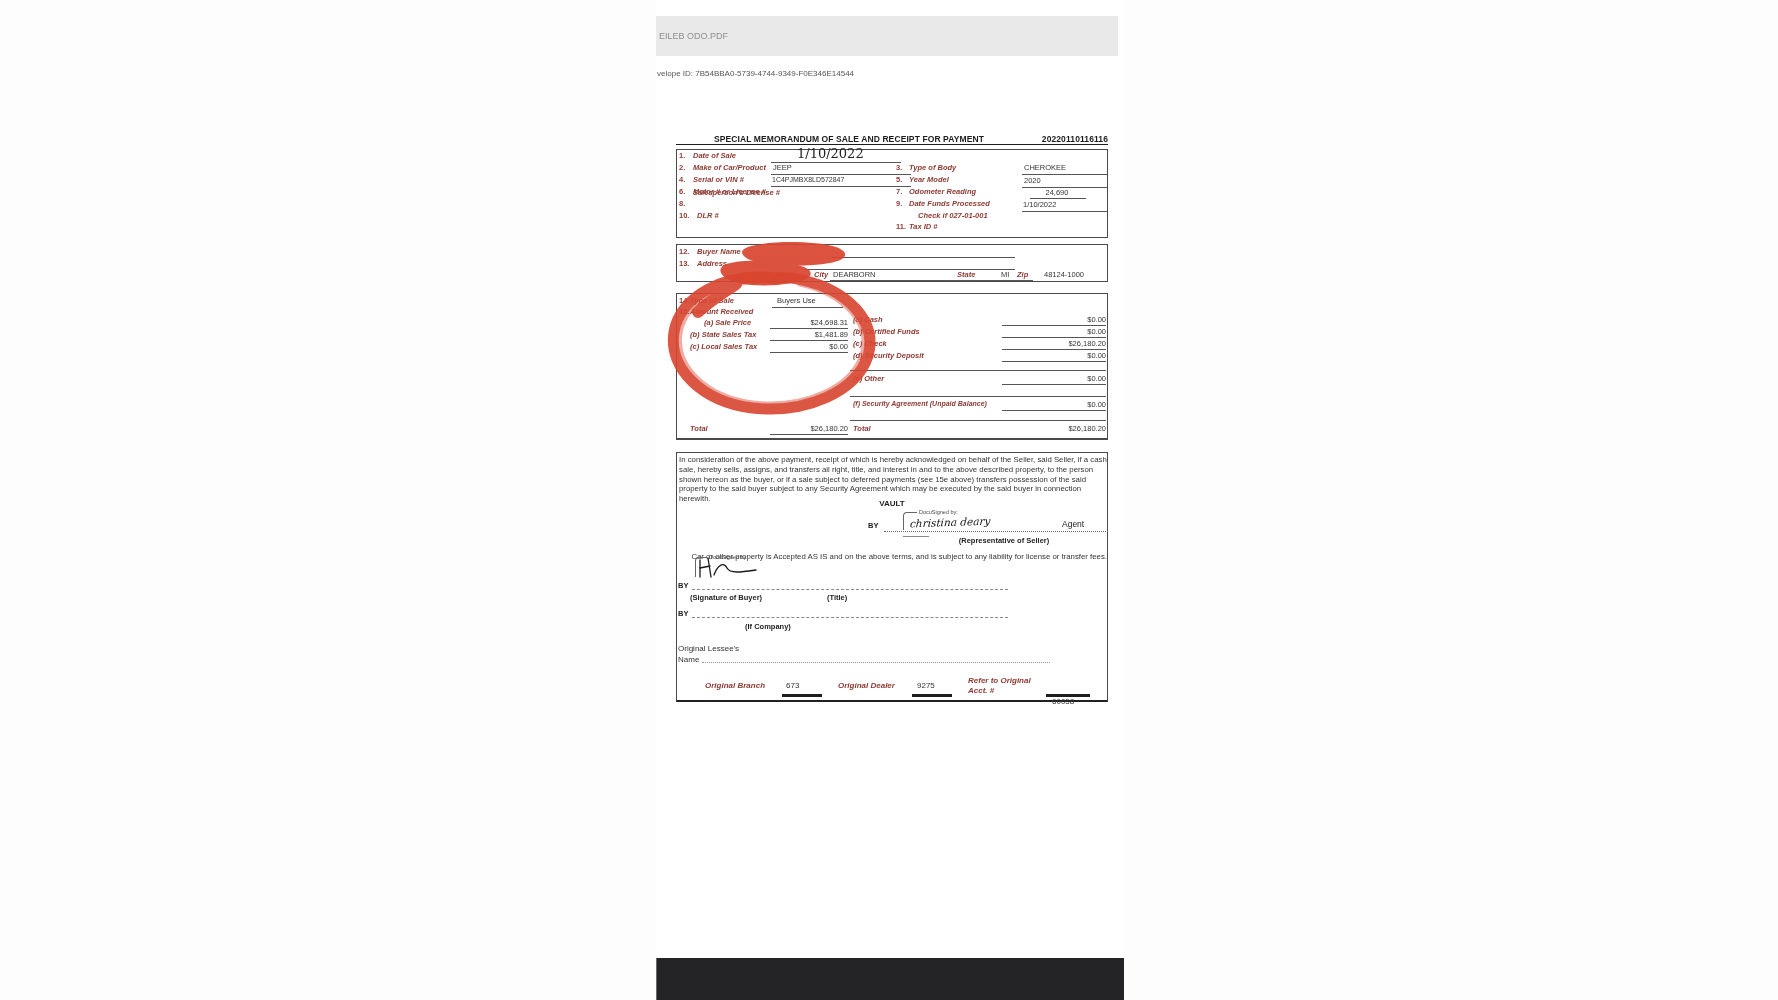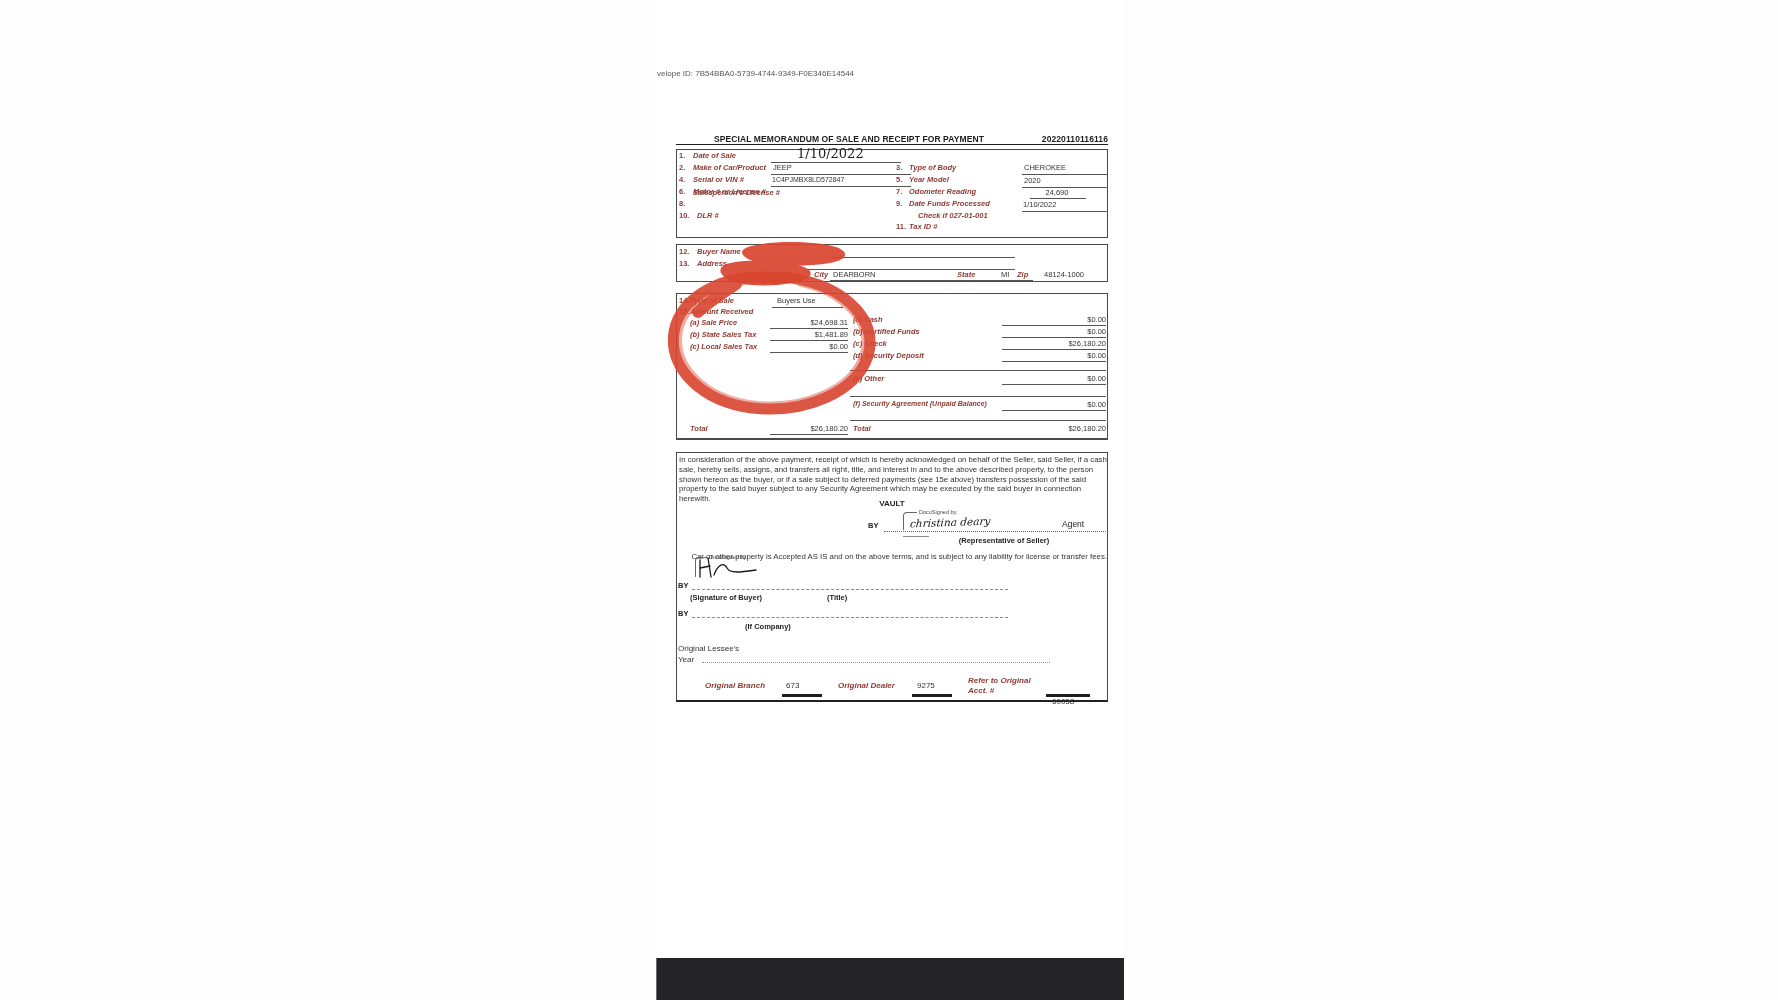--- a/index.html
+++ b/index.html
@@ -36,20 +36,23 @@
   .right { text-align:right; }
   .center { text-align:center; }
   svg.overlay { position:absolute; left:0; top:0; pointer-events:none; }
 </style>
 </head>
 <body>
 
 <div class="stage">
   <div class="page">
 
+    <div class="titlebar">
+      <span>EILEB ODO.PDF</span>
+    </div>
     <div class="envelope">velope ID: 7B54BBA0-5739-4744-9349-F0E346E14544</div>
 
     <div class="abs ftitle" style="left:20px; top:134px;padding-left:38px;">SPECIAL MEMORANDUM OF SALE AND RECEIPT FOR PAYMENT</div>
     <div class="abs ftitle" style="left:340px; top:134px; width:112px;">
       <div class="right">20220110116116</div>
     </div>
     <div class="tline" style="left:20px; top:143.5px; width:432px; height:1.6px;"></div>
 
     <div class="box" style="left:20px; top:149px; width:432px; height:89px;"></div>
 
@@ -119,21 +122,21 @@
     <div class="abs val" style="left:388px; top:270px;">48124-1000</div>
 
     <div class="box" style="left:20px; top:293px; width:432px; height:147px; border-bottom-width:2px;"></div>
     <div class="abs num" style="left:23px; top:296px;">14.</div>
     <div class="abs lbl" style="left:34px; top:296px;">Type of Sale</div>
     <div class="abs val" style="left:121px; top:296px;">Buyers Use</div>
     <div class="line" style="left:116px; top:306.5px; width:71px;"></div>
     <div class="abs num" style="left:23px; top:307px;">15.</div>
     <div class="abs lbl" style="left:34px; top:307px;">Amount Received</div>
 
-    <div class="abs lbl" style="left:34px; top:318px;">(a) Sale Price</div>
+    <div class="abs lbl" style="left:48px; top:318px;">(a) Sale Price</div>
     <div class="abs val right" style="left:116px; top:318px; width:76px;">$24,698.31</div>
     <div class="line" style="left:114px; top:328px; width:78px;"></div>
 
     <div class="abs lbl" style="left:34px; top:330px;">(b) State Sales Tax</div>
     <div class="abs val right" style="left:116px; top:330px; width:76px;">$1,481.89</div>
     <div class="line" style="left:114px; top:340px; width:78px;"></div>
 
     <div class="abs lbl" style="left:34px; top:342px;">(c) Local Sales Tax</div>
     <div class="abs val right" style="left:116px; top:342px; width:76px;">$0.00</div>
     <div class="line" style="left:114px; top:352px; width:78px;"></div>
@@ -192,21 +195,21 @@
     <div class="abs bold-cap" style="left:22px; top:581px;">BY</div>
     <div class="dashed" style="left:36px; top:580px; width:316px; height:10px;"></div>
     <div class="abs bold-cap" style="left:34px; top:593px;">(Signature of Buyer)</div>
     <div class="abs bold-cap" style="left:171px; top:593px;">(Title)</div>
 
     <div class="abs bold-cap" style="left:22px; top:609px;">BY</div>
     <div class="dashed" style="left:36px; top:608px; width:316px; height:10px;"></div>
     <div class="abs bold-cap" style="left:89px; top:622px;">(If Company)</div>
 
     <div class="abs val" style="left:22px; top:644px; font-size:8px;">Original Lessee's</div>
-    <div class="abs val" style="left:22px; top:655px; font-size:8px;">Year</div>
+    <div class="abs val" style="left:22px; top:655px; font-size:8px;">Name</div>
     <div class="dashed" style="left:46px; top:653px; width:348px; height:10px; border-bottom-style:dotted; border-bottom-color:#999;"></div>
 
     <div class="abs lbl" style="left:49px; top:681px; font-size:8px;">Original Branch</div>
     <div class="abs val" style="left:130px; top:681px; font-size:8px;">673</div>
     <div class="tline" style="left:126px; top:694px; width:40px; height:2.6px;"></div>
     <div class="abs lbl" style="left:182px; top:681px; font-size:8px;">Original Dealer</div>
     <div class="abs val" style="left:261px; top:681px; font-size:8px;">9275</div>
     <div class="tline" style="left:256px; top:694px; width:40px; height:2.6px;"></div>
     <div class="abs lbl" style="left:312px; top:676px; font-size:8px;">Refer to  Original</div>
     <div class="abs lbl" style="left:312px; top:686px; font-size:8px;">Acct. #</div>

